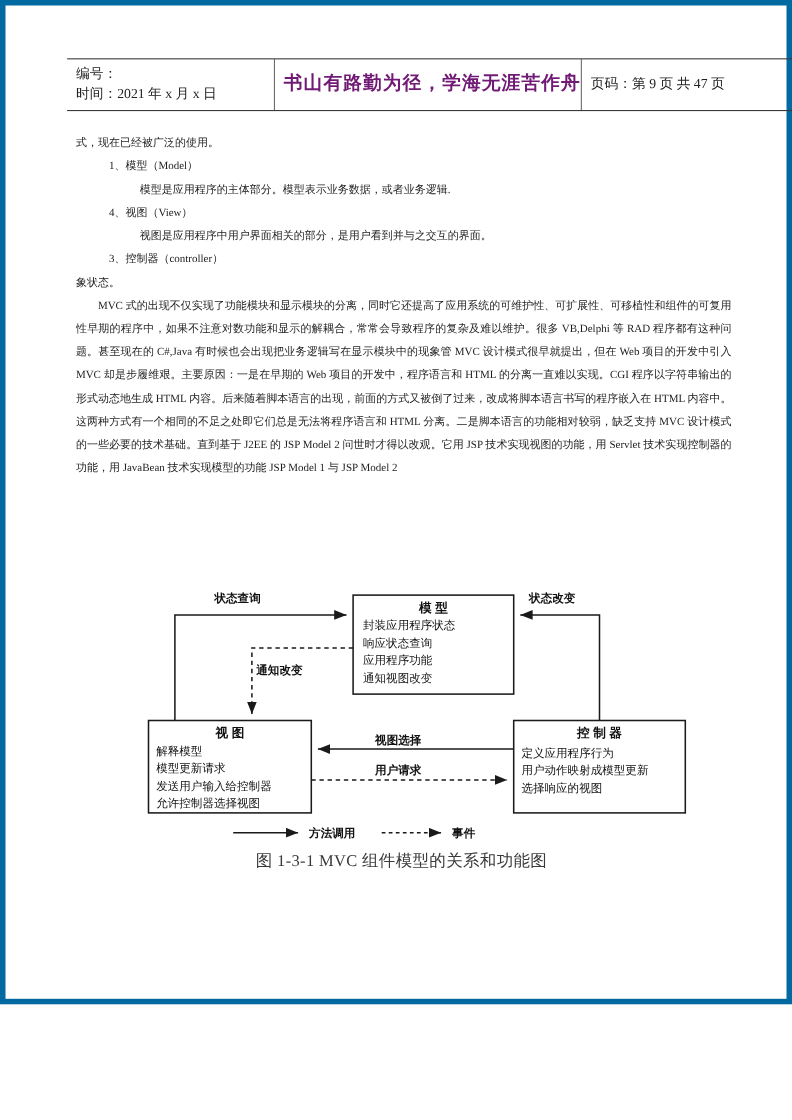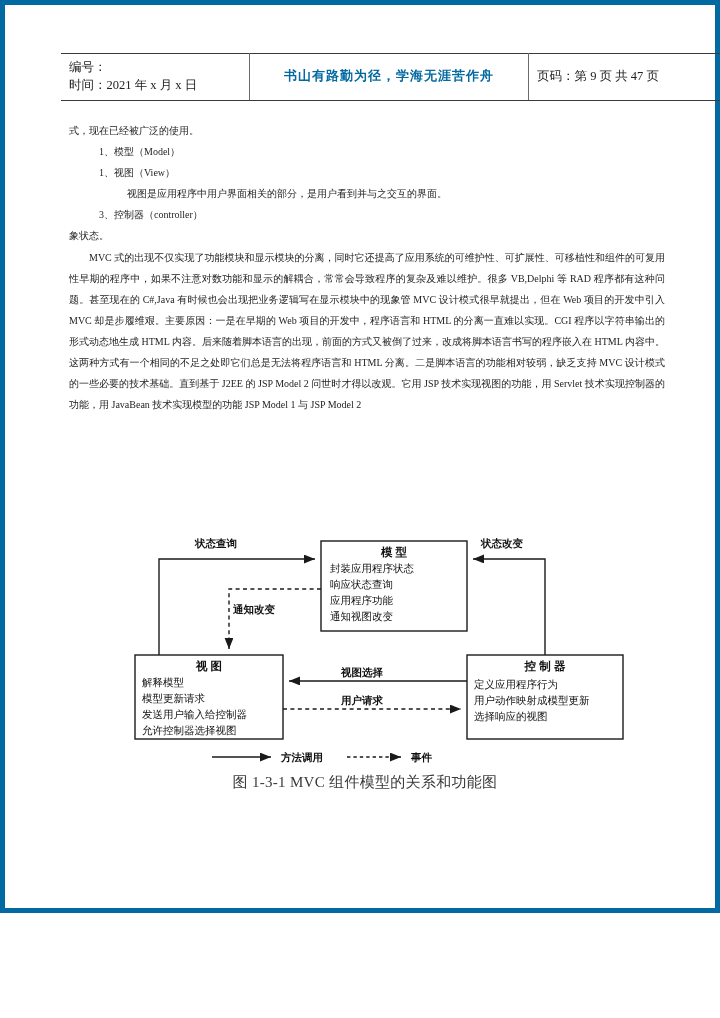--- a/index.html
+++ b/index.html
@@ -44,23 +44,23 @@
     vertical-align: middle;
     font-size: 12.5px;
     line-height: 1.45;
   }
   .header-table td.hcell-left  { border-left: none;  width: 172px; }
   .header-table td.hcell-mid   { width: 262px; text-align: center; }
   .header-table td.hcell-right { border-right: none; width: 175px; text-align: left; }
 
   .hdr-line { white-space: nowrap; }
   .slogan {
-    color: #0369a1;
+    color: #701a75;
     font-weight: bold;
-    font-size: 13px;
+    font-size: 17px;
     letter-spacing: 1px;
     white-space: nowrap;
   }
   .pagecode { font-size: 12.5px; white-space: nowrap; }
 
   
   .body-text {
     position: absolute;
     left: 64px;
     top: 115px;
@@ -130,22 +130,23 @@
         <span class="pagecode">页码：第 9 页 共 47 页</span>
       </td>
     </tr>
   </tbody>
     </table>
 
   <div class="body-text">
     <p class="p-flush">式，现在已经被广泛的使用。</p>
 
     <p class="p-ind1">1、模型（Model）</p>
-
-    <p class="p-ind1">1、视图（View）</p>
+    <p class="p-ind2">模型是应用程序的主体部分。模型表示业务数据，或者业务逻辑.</p>
+
+    <p class="p-ind1">4、视图（View）</p>
     <p class="p-ind2">视图是应用程序中用户界面相关的部分，是用户看到并与之交互的界面。</p>
 
     <p class="p-ind1">3、控制器（controller）</p>
     <p class="p-flush">象状态。</p>
 
     <p class="p-indent">MVC 式的出现不仅实现了功能模块和显示模块的分离，同时它还提高了应用系统的可维护性、可扩展性、可移植性和组件的可复用性早期的程序中，如果不注意对数功能和显示的解耦合，常常会导致程序的复杂及难以维护。很多 VB,Delphi 等 RAD 程序都有这种问题。甚至现在的 C#,Java 有时候也会出现把业务逻辑写在显示模块中的现象管 MVC 设计模式很早就提出，但在 Web 项目的开发中引入 MVC 却是步履维艰。主要原因：一是在早期的 Web 项目的开发中，程序语言和 HTML 的分离一直难以实现。CGI 程序以字符串输出的形式动态地生成 HTML 内容。后来随着脚本语言的出现，前面的方式又被倒了过来，改成将脚本语言书写的程序嵌入在 HTML 内容中。这两种方式有一个相同的不足之处即它们总是无法将程序语言和 HTML 分离。二是脚本语言的功能相对较弱，缺乏支持 MVC 设计模式的一些必要的技术基础。直到基于 J2EE 的 JSP Model 2 问世时才得以改观。它用 JSP 技术实现视图的功能，用 Servlet 技术实现控制器的功能，用 JavaBean 技术实现模型的功能 JSP Model 1 与 JSP Model 2</p>
   </div>
 
   <div class="diagram">
     <svg width="500" height="235" viewBox="0 0 500 235" xmlns="http://www.w3.org/2000/svg">

